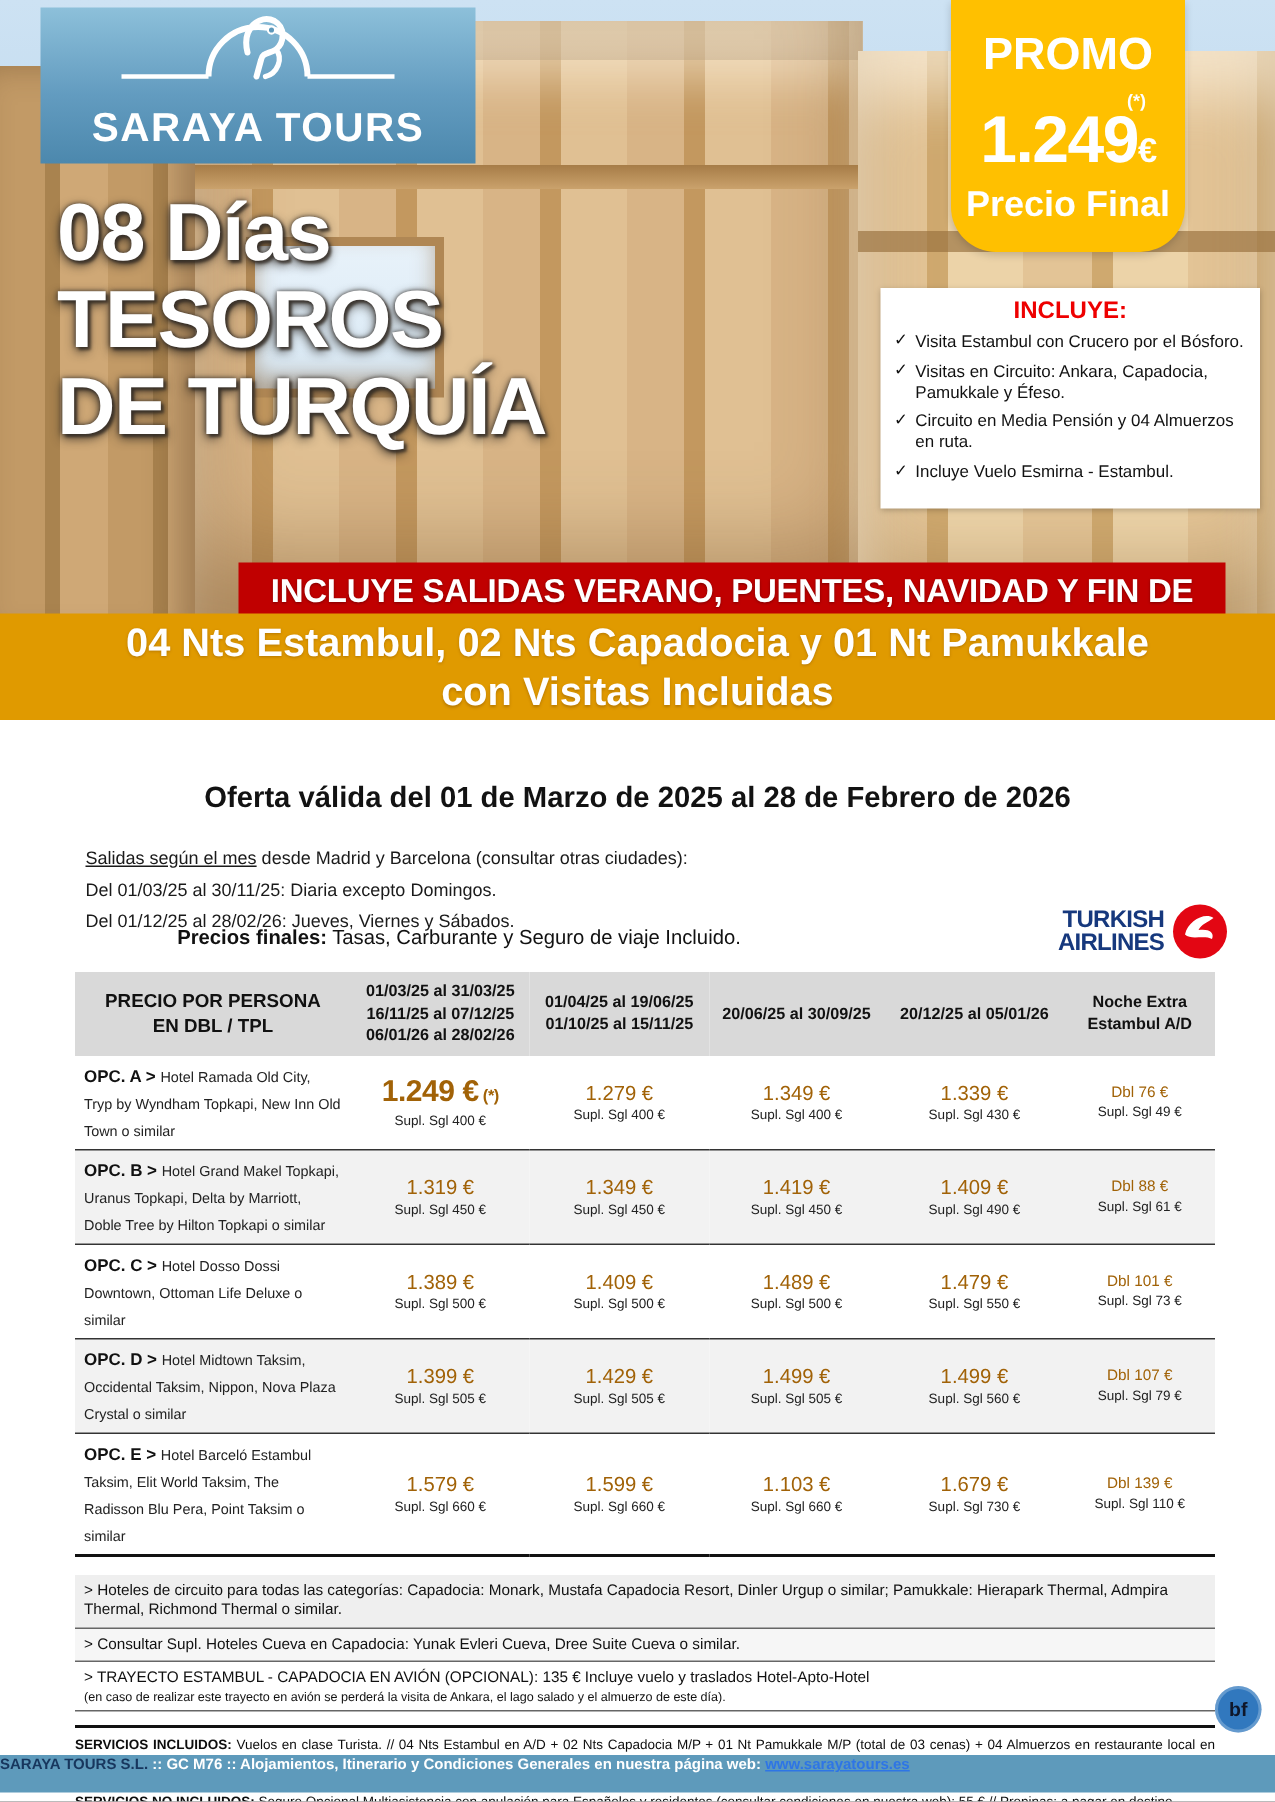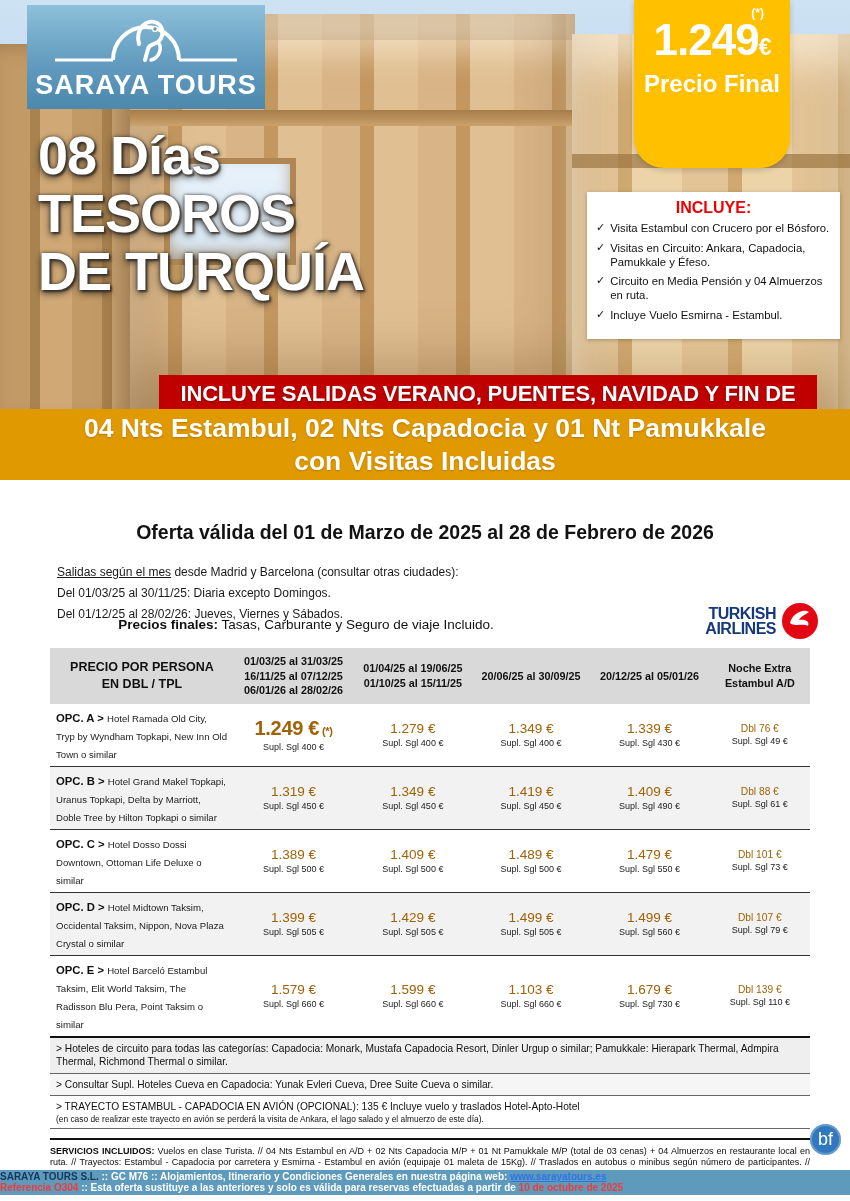--- a/index.html
+++ b/index.html
@@ -23,23 +23,23 @@
   .ruin-main:after{ content:""; position:absolute; left:0; top:96px; width:100%; height:16px;
       background:linear-gradient(180deg,#a67c47,#caa26c); }
   .ruin-left{ left:0; top:44px; width:132px; height:383px;
       background:repeating-linear-gradient(90deg,#c29a66 0 30px,#a9834f 30px 40px,#cfa876 40px 72px);
       box-shadow:inset -14px 0 22px rgba(90,60,30,.4); }
   .ruin-right{ left:572px; top:34px; width:278px; height:393px;
       background:repeating-linear-gradient(90deg,#e3c496 0 46px,#cfa96f 46px 60px,#ecd3a8 60px 110px);
       box-shadow:inset 0 30px 40px rgba(255,248,235,.6), inset 0 -50px 50px rgba(130,95,50,.4); }
   .ruin-right:before{ content:""; position:absolute; left:0; top:120px; width:100%; height:14px; background:rgba(150,110,60,.65); }
 
-  .logo-box{ position:absolute; left:27px; top:5px; width:238px; height:104px;
+  .logo-box{ position:absolute; left:27px; top:5px; width:290px; height:104px;
       background:linear-gradient(180deg,#8dc0da 0%,#639cc0 55%,#4c88ad 100%);
-      display:flex; flex-direction:column; align-items:center; justify-content:flex-end; padding-bottom:10px; }
+      display:flex; flex-direction:column; align-items:center; justify-content:space-between; padding-bottom:10px; }
   .logo-brand{ color:#fff; font-weight:bold; font-size:27px; letter-spacing:1px; line-height:1; margin-top:2px; }
   .logo-bird{ width:190px; height:56px; display:block; }
 
   .hero-title{ position:absolute; left:38px; top:126px; color:#fff; font-weight:bold;
       font-size:54px; line-height:58px; letter-spacing:-1px;
       text-shadow:0 0 3px rgba(55,50,45,.9), 0 3px 7px rgba(40,35,30,.85), 2px 2px 2px rgba(60,50,40,.8); }
   .hero-title span{ display:block; }
 
   .promo-box{ position:absolute; left:634px; top:0; width:156px; height:168px;
       background:#FFC000; border-radius:0 0 30px 30px; color:#fff; text-align:center;
@@ -93,40 +93,40 @@
   .opt{ font-weight:bold; font-size:11.3px; color:#111; }
   .hotels{ font-size:9.6px; color:#222; line-height:12.6px; }
   td.pcell{ text-align:center; vertical-align:middle; padding:3px 2px; }
   .pmain{ font-size:13.5px; color:#a16207; }
   .pmain.big{ font-size:20px; font-weight:bold; letter-spacing:-.3px; }
   .pmark{ font-size:11px; font-weight:bold; }
   .psub{ font-size:9px; color:#222; margin-top:1.5px; }
   td.pcell.extra .pmain{ font-size:10.2px; }
   .vsep-l{ border-left:1px solid #bbb; }
 
-  .footnotes{ width:100%; }
+  .footnotes{ width:100%;margin-top:12px; }
   .footnote{ border-bottom:1px solid #666; padding:4px 6px; font-size:10.2px; color:#111; line-height:13.5px; }
   .footnote.g1{ background:#EFEFEF; }
   .footnote.g2{ background:#F6F6F6; }
   .footnote .small{ font-size:8.4px; line-height:10.5px; }
 
   .heavy-rule{ border-top:2.5px solid #111; margin-top:9px; }
 
   .fine-print{ margin-top:6px; }
   .fine-print p{ font-size:9px; line-height:11.3px; color:#0d0d0d; text-align:justify; margin-bottom:4.5px; }
   .fine-print b{ font-weight:bold; }
 
   
   .footer{ position:absolute; left:0; top:1170px; width:850px; height:25px; background:#5E9ABB;
       text-align:left; color:#fff; font-size:10px; font-weight:bold; padding-top:2px; line-height:10.5px; }
   .footer .navy{ color:#17365D; }
   .footer a{ color:#2E75E6; }
   .footer .red{ color:#F23A3A; }
   .bf-badge{ position:absolute; right:9px; top:1124px; width:31px; height:31px; border-radius:50%;
-      background:#3178BE; color:#ffffff; font-weight:normal; font-size:18px; display:flex;
+      background:#3178BE; color:#0f172a; font-weight:bold; font-size:13px; display:flex;
       align-items:center; justify-content:center; box-shadow:inset 0 0 0 2px rgba(255,255,255,.25); }
 </style>
 </head>
 <body>
 
 <div class="page">
 
   <div class="hero">
     <div class="ruin ruin-left"></div>
     <div class="ruin ruin-main"></div>
@@ -144,20 +144,21 @@
       <div class="logo-brand">SARAYA TOURS</div>
     </div>
 
     <div class="hero-title">
       <span>08 Días</span>
       <span>TESOROS</span>
       <span>DE TURQUÍA</span>
     </div>
 
     <div class="promo-box">
+      <div class="promo-label">PROMO</div>
       <div class="promo-mark">(*)</div>
       <div class="promo-price"><span>1.249</span><span class="promo-cur">€</span></div>
       <div class="promo-sub">Precio Final</div>
     </div>
 
     <div class="includes-box">
       <div class="includes-title">INCLUYE:</div>
       <div id="includes-list">
           <div class="inc-item">
             <span class="inc-check">✓</span>
@@ -372,20 +373,17 @@
         <p><b>SERVICIOS INCLUIDOS:</b><span> Vuelos en clase Turista. // 04 Nts Estambul en A/D + 02 Nts Capadocia M/P + 01 Nt Pamukkale M/P (total de 03 cenas) + 04 Almuerzos en restaurante local en ruta. // Trayectos: Estambul - Capadocia por carretera y Esmirna - Estambul en avión (equipaje 01 maleta de 15Kg). // Traslados en autobus o minibus según número de participantes. // Visitas según itinerario. // Guía de habla hispana durante las visitas. // Tasas, Carburante, Seguro de viaje: 250 € (neto).</span></p>
         <p><b>SERVICIOS NO INCLUIDOS:</b><span> Seguro Opcional Multiasistencia con anulación para Españoles y residentes (consultar condiciones en nuestra web): 55 € // Propinas: a pagar en destino.</span></p>
         <p><b>CIERRES Y FESTIVOS:</b><span> El Gran Bazar cierra los domingos. / El museo de Santa Sofía y el Palacio de Beylerbeyi cierran los Lunes. / El palacio de Topkapi cierra los martes. / El Gran bazar, el Bazar egipcio, los museos, palacios y monumentos estarán cerrados durante las fiestas de Ramadán, la Fiesta del cordero, el día de la República y año nuevo, consultar fechas.</span></p>
       </div>
   </div>
 
   <div class="footer">
     <div>
       <span class="navy">SARAYA TOURS S.L.</span><span> :: GC M76 ::  Alojamientos, Itinerario y Condiciones Generales en nuestra página web:  </span><a href="#">www.sarayatours.es</a>
     </div>
-    <div>
-      <span class="red">Referencia O304</span><span> :: Esta oferta sustituye a las anteriores y solo es válida para reservas efectuadas a partir de </span><span class="red">10 de octubre de 2025</span>
-    </div>
   </div>
 
   <div class="bf-badge">bf</div>
 
 </div>
 
 </body></html>

